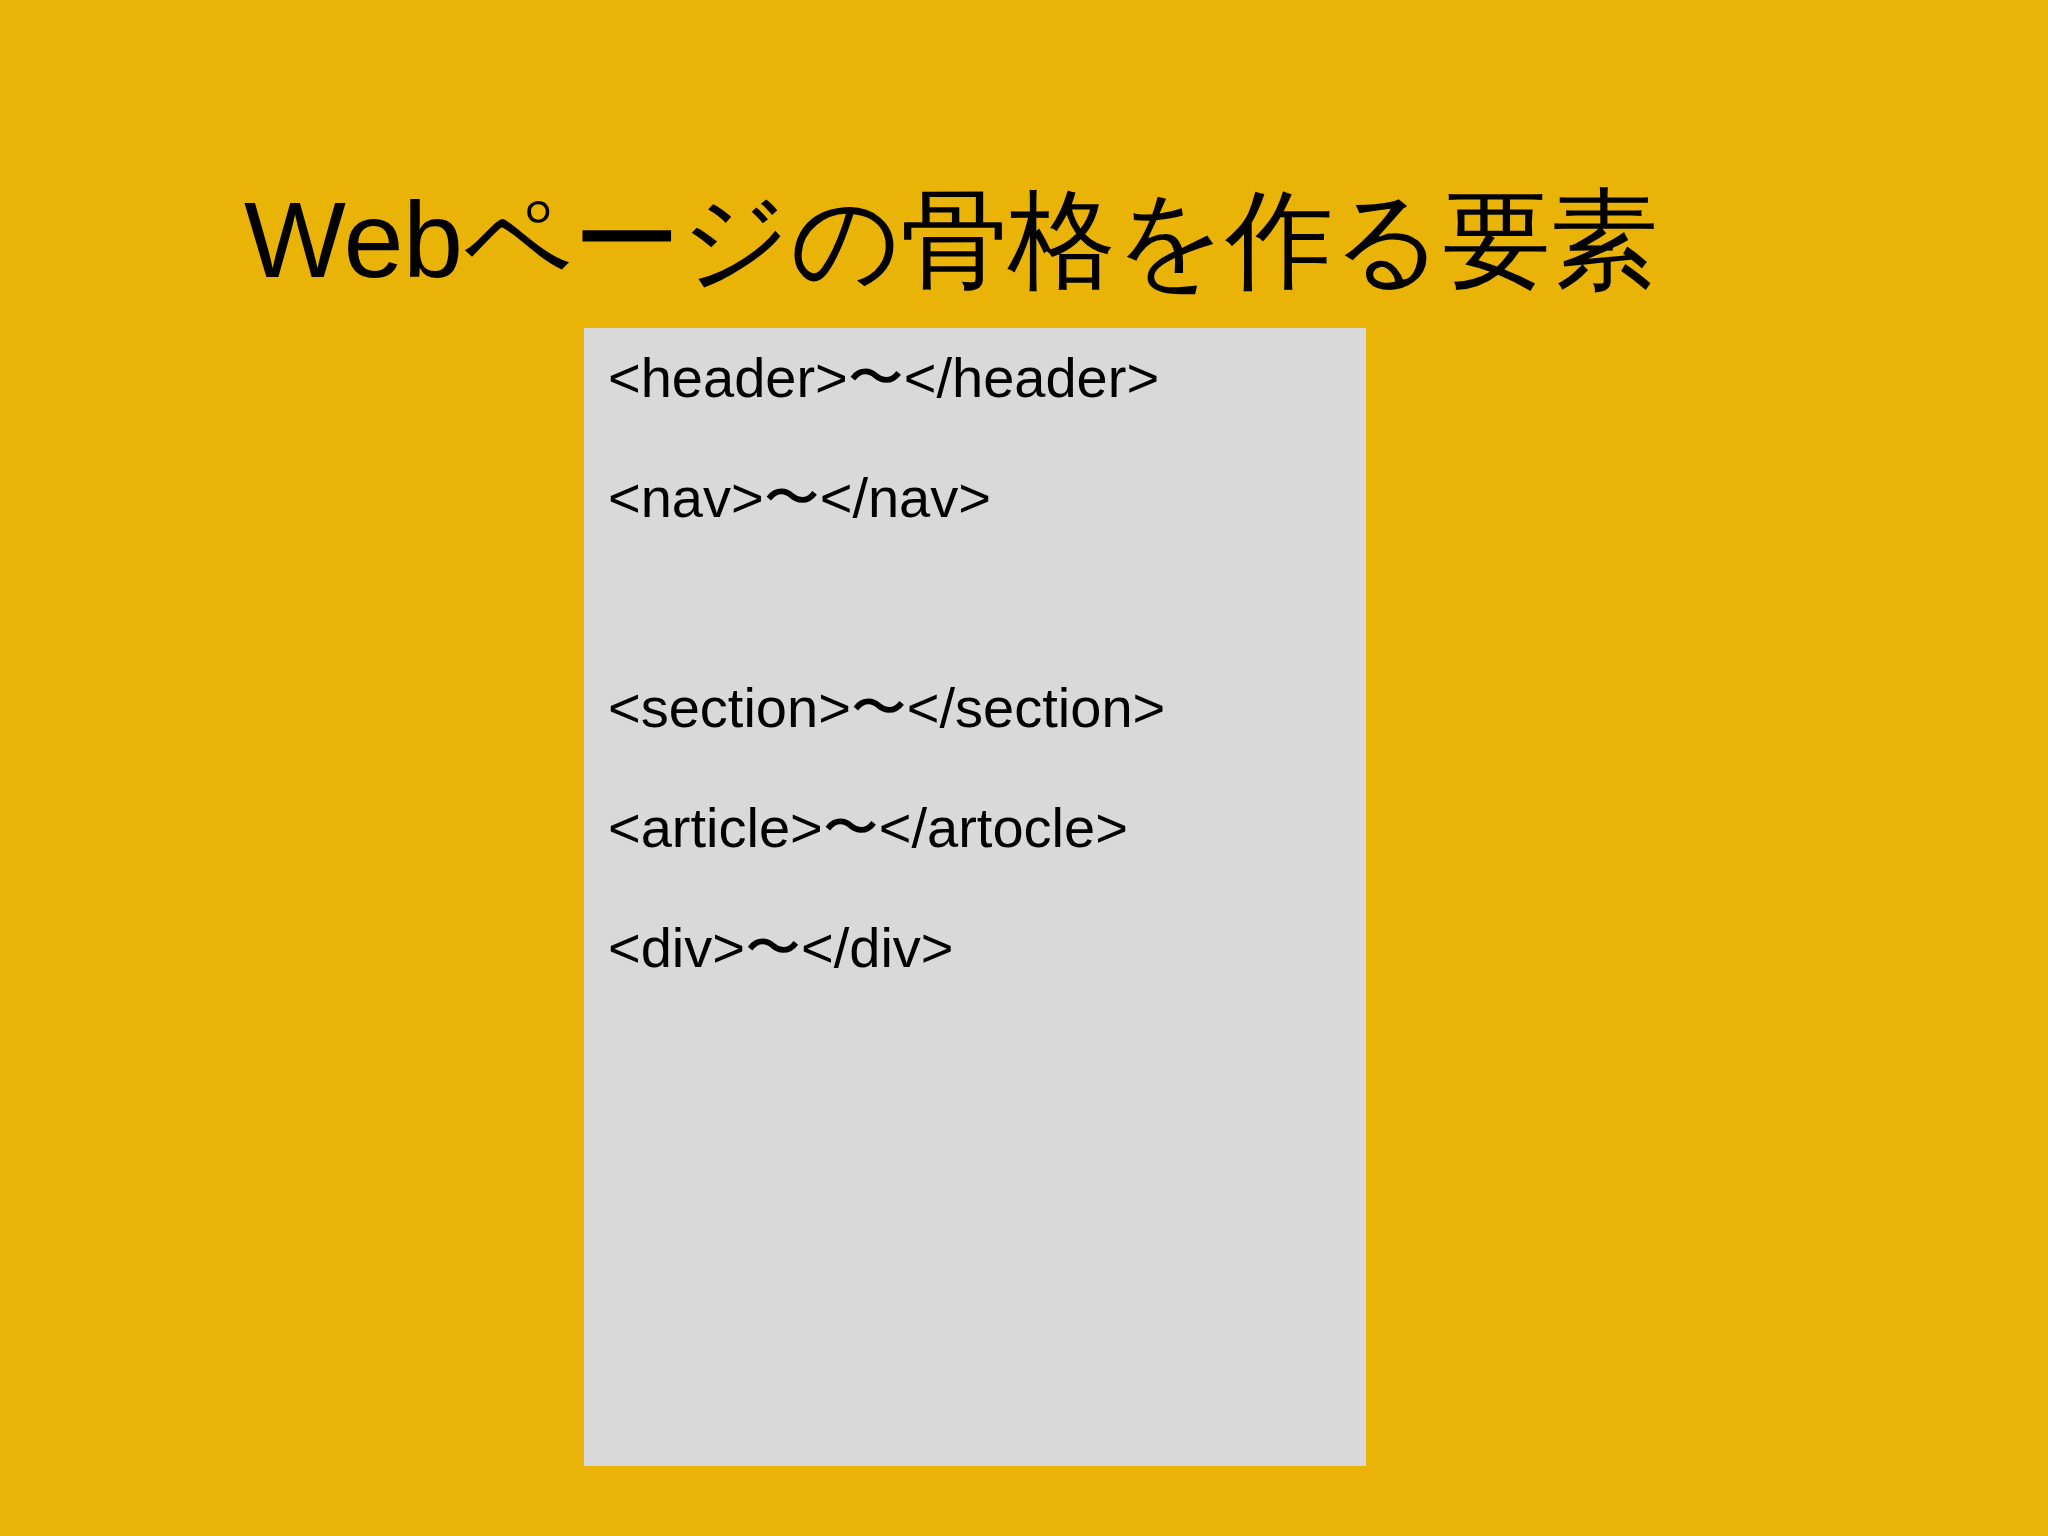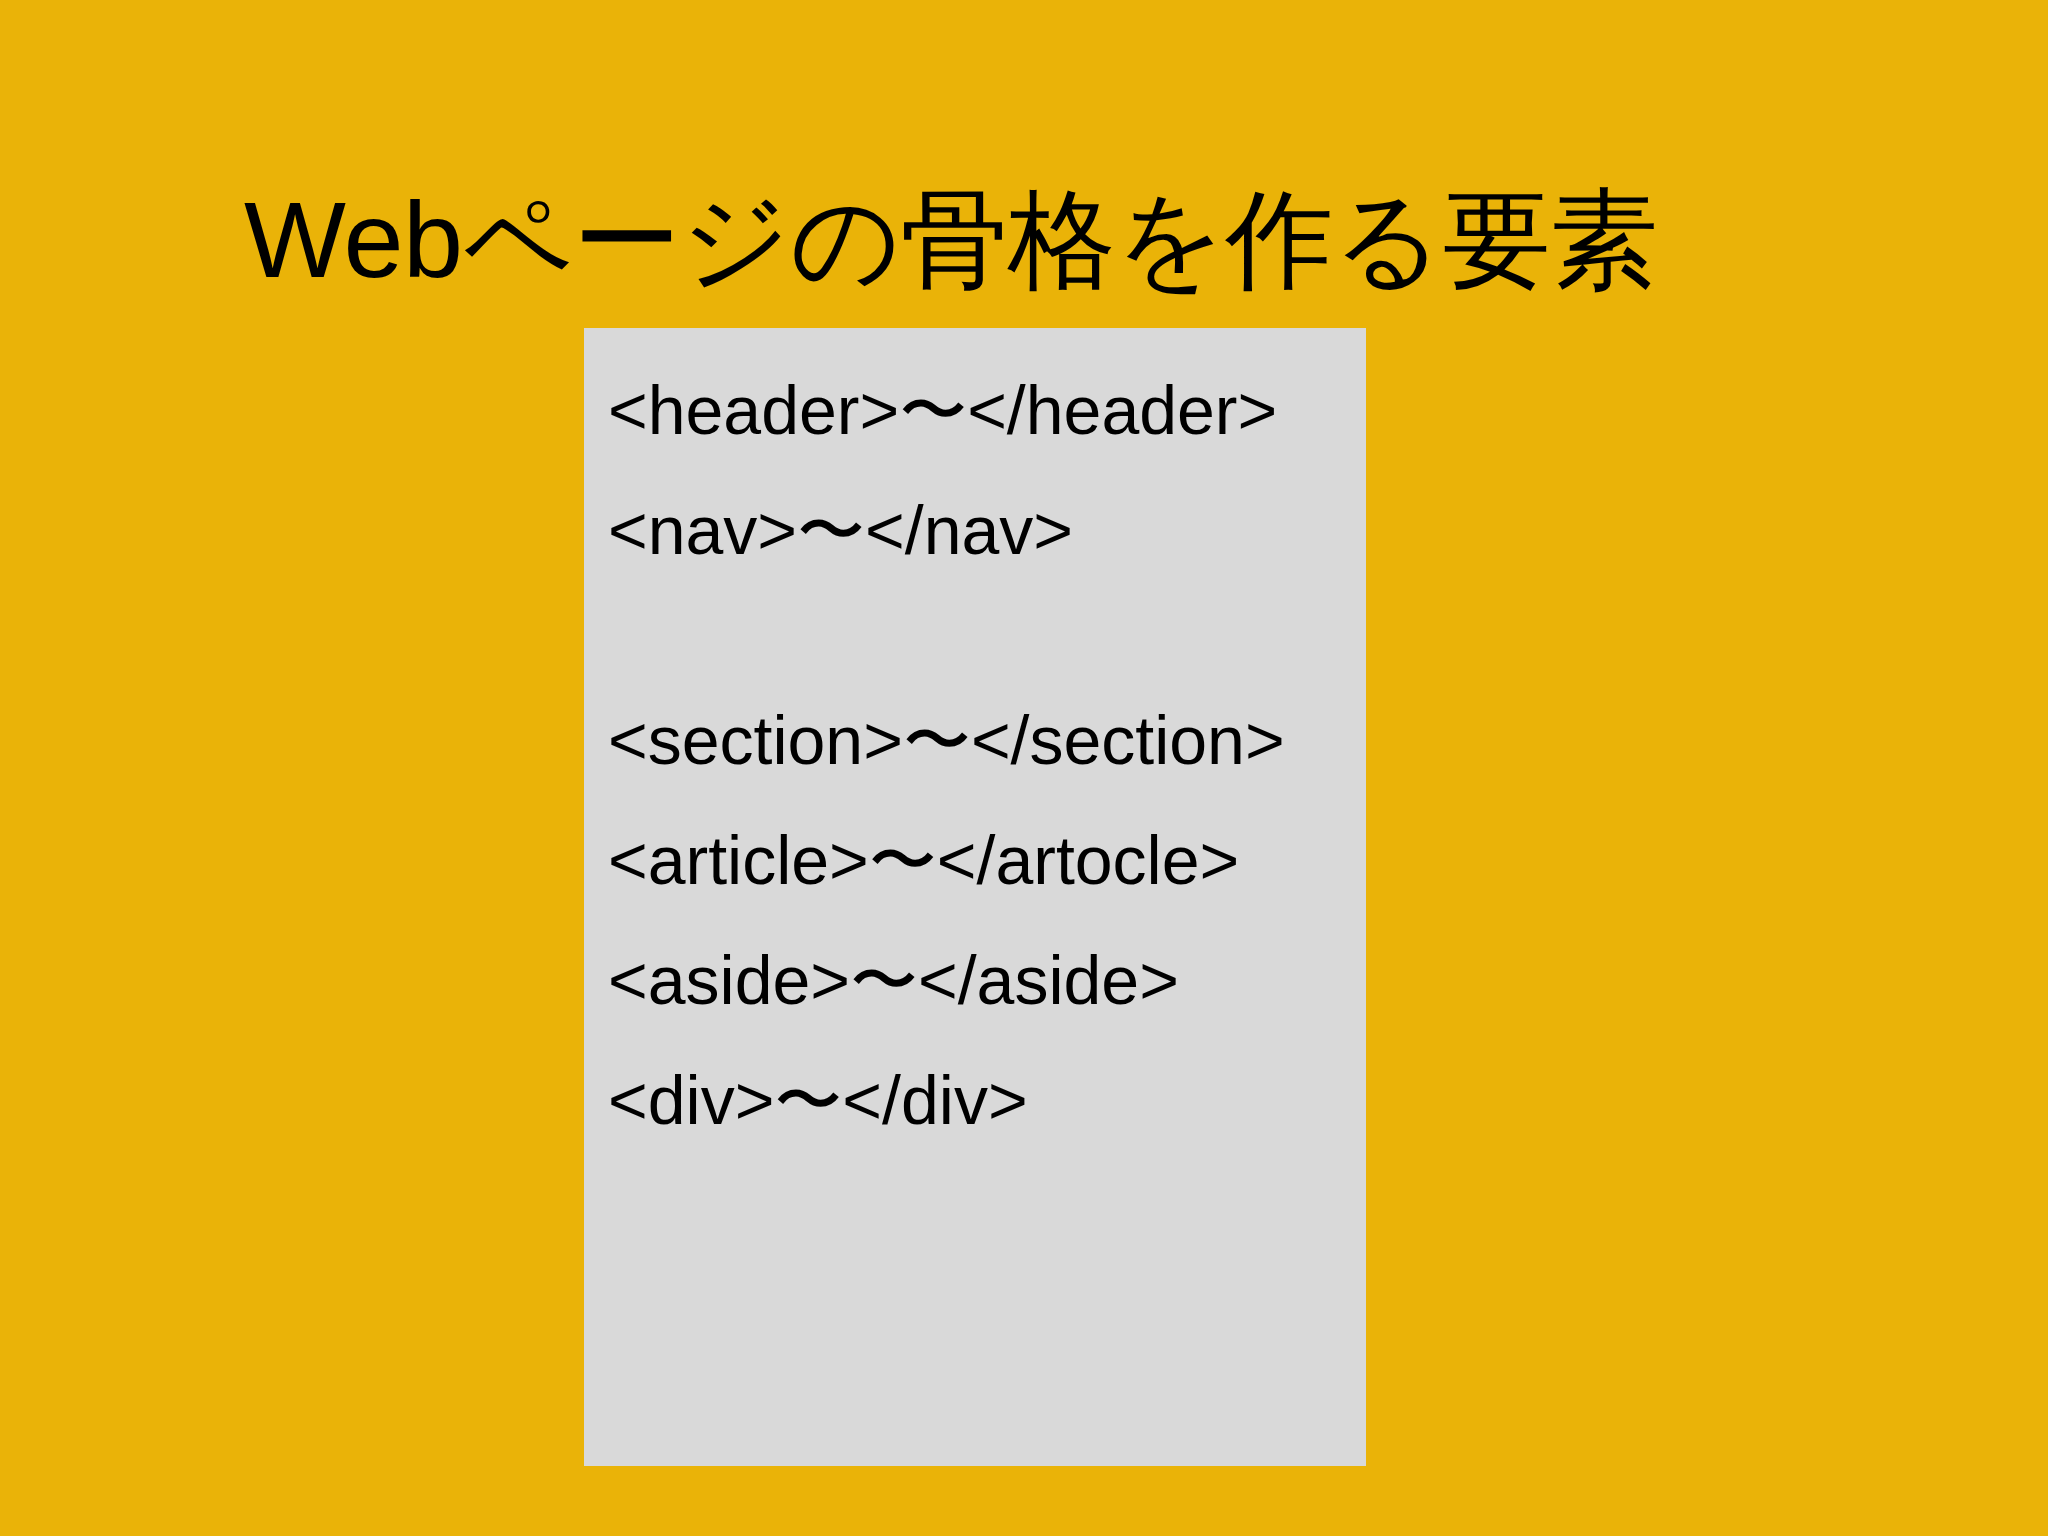--- a/index.html
+++ b/index.html
@@ -49,27 +49,26 @@
   }
 
   .code-list {
     list-style: none;
     margin: 0;
     padding: 0;
   }
 
   .code-line {
     font-family: "Liberation Sans", "DejaVu Sans", sans-serif;
-    font-size: 68px;
+    font-size: 56px;
     line-height: 1.0;
     color: #000000;
     white-space: nowrap;
     height: 120px;
     display: flex;
-    align-items: center;
   }
 
   
   .code-line.spacer-before {
     margin-top: 90px;
   }
 </style>
 </head>
 <body>
 
@@ -90,23 +89,20 @@
       </li>
 
       <li class="code-line spacer-before">
         <span>&lt;section&gt;〜&lt;/section&gt;</span>
       </li>
 
       <li class="code-line">
         <span>&lt;article&gt;〜&lt;/artocle&gt;</span>
       </li>
 
-      <li class="code-line">
-        <span>&lt;aside&gt;〜&lt;/aside&gt;</span>
-      </li>
 
       <li class="code-line">
         <span>&lt;div&gt;〜&lt;/div&gt;</span>
       </li>
 
     </ul>
   </div>
 
 </div>
 

